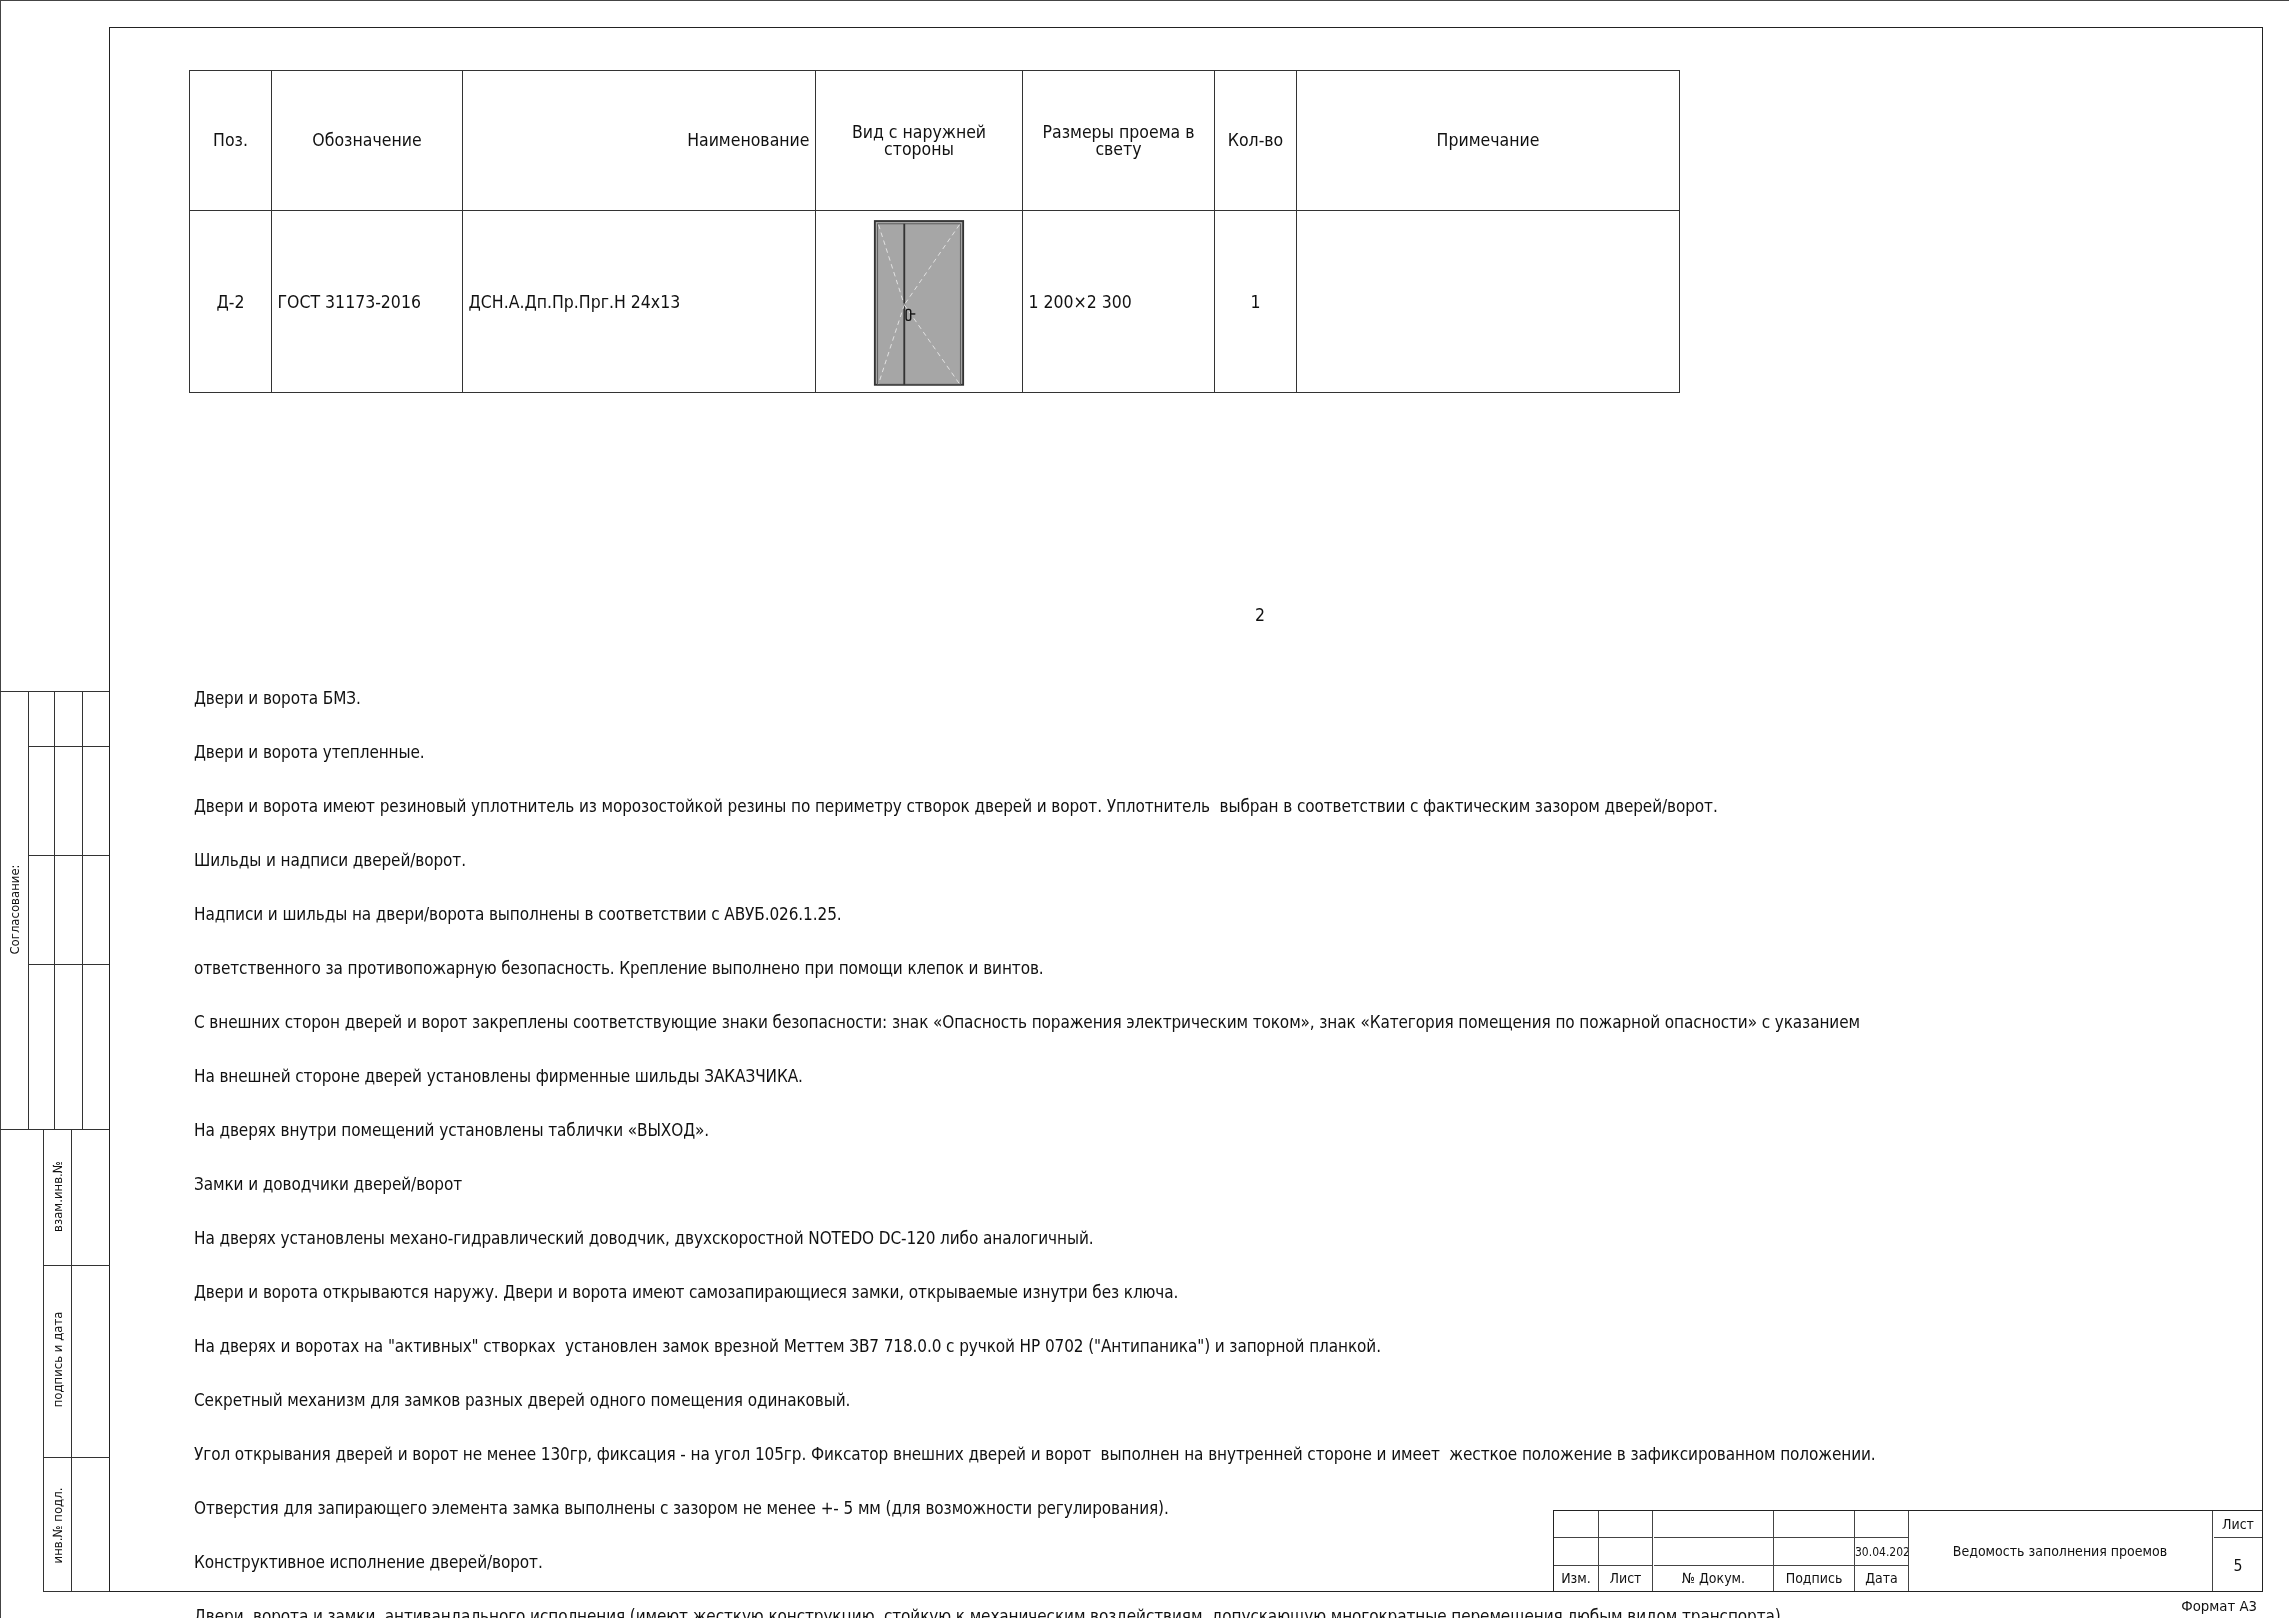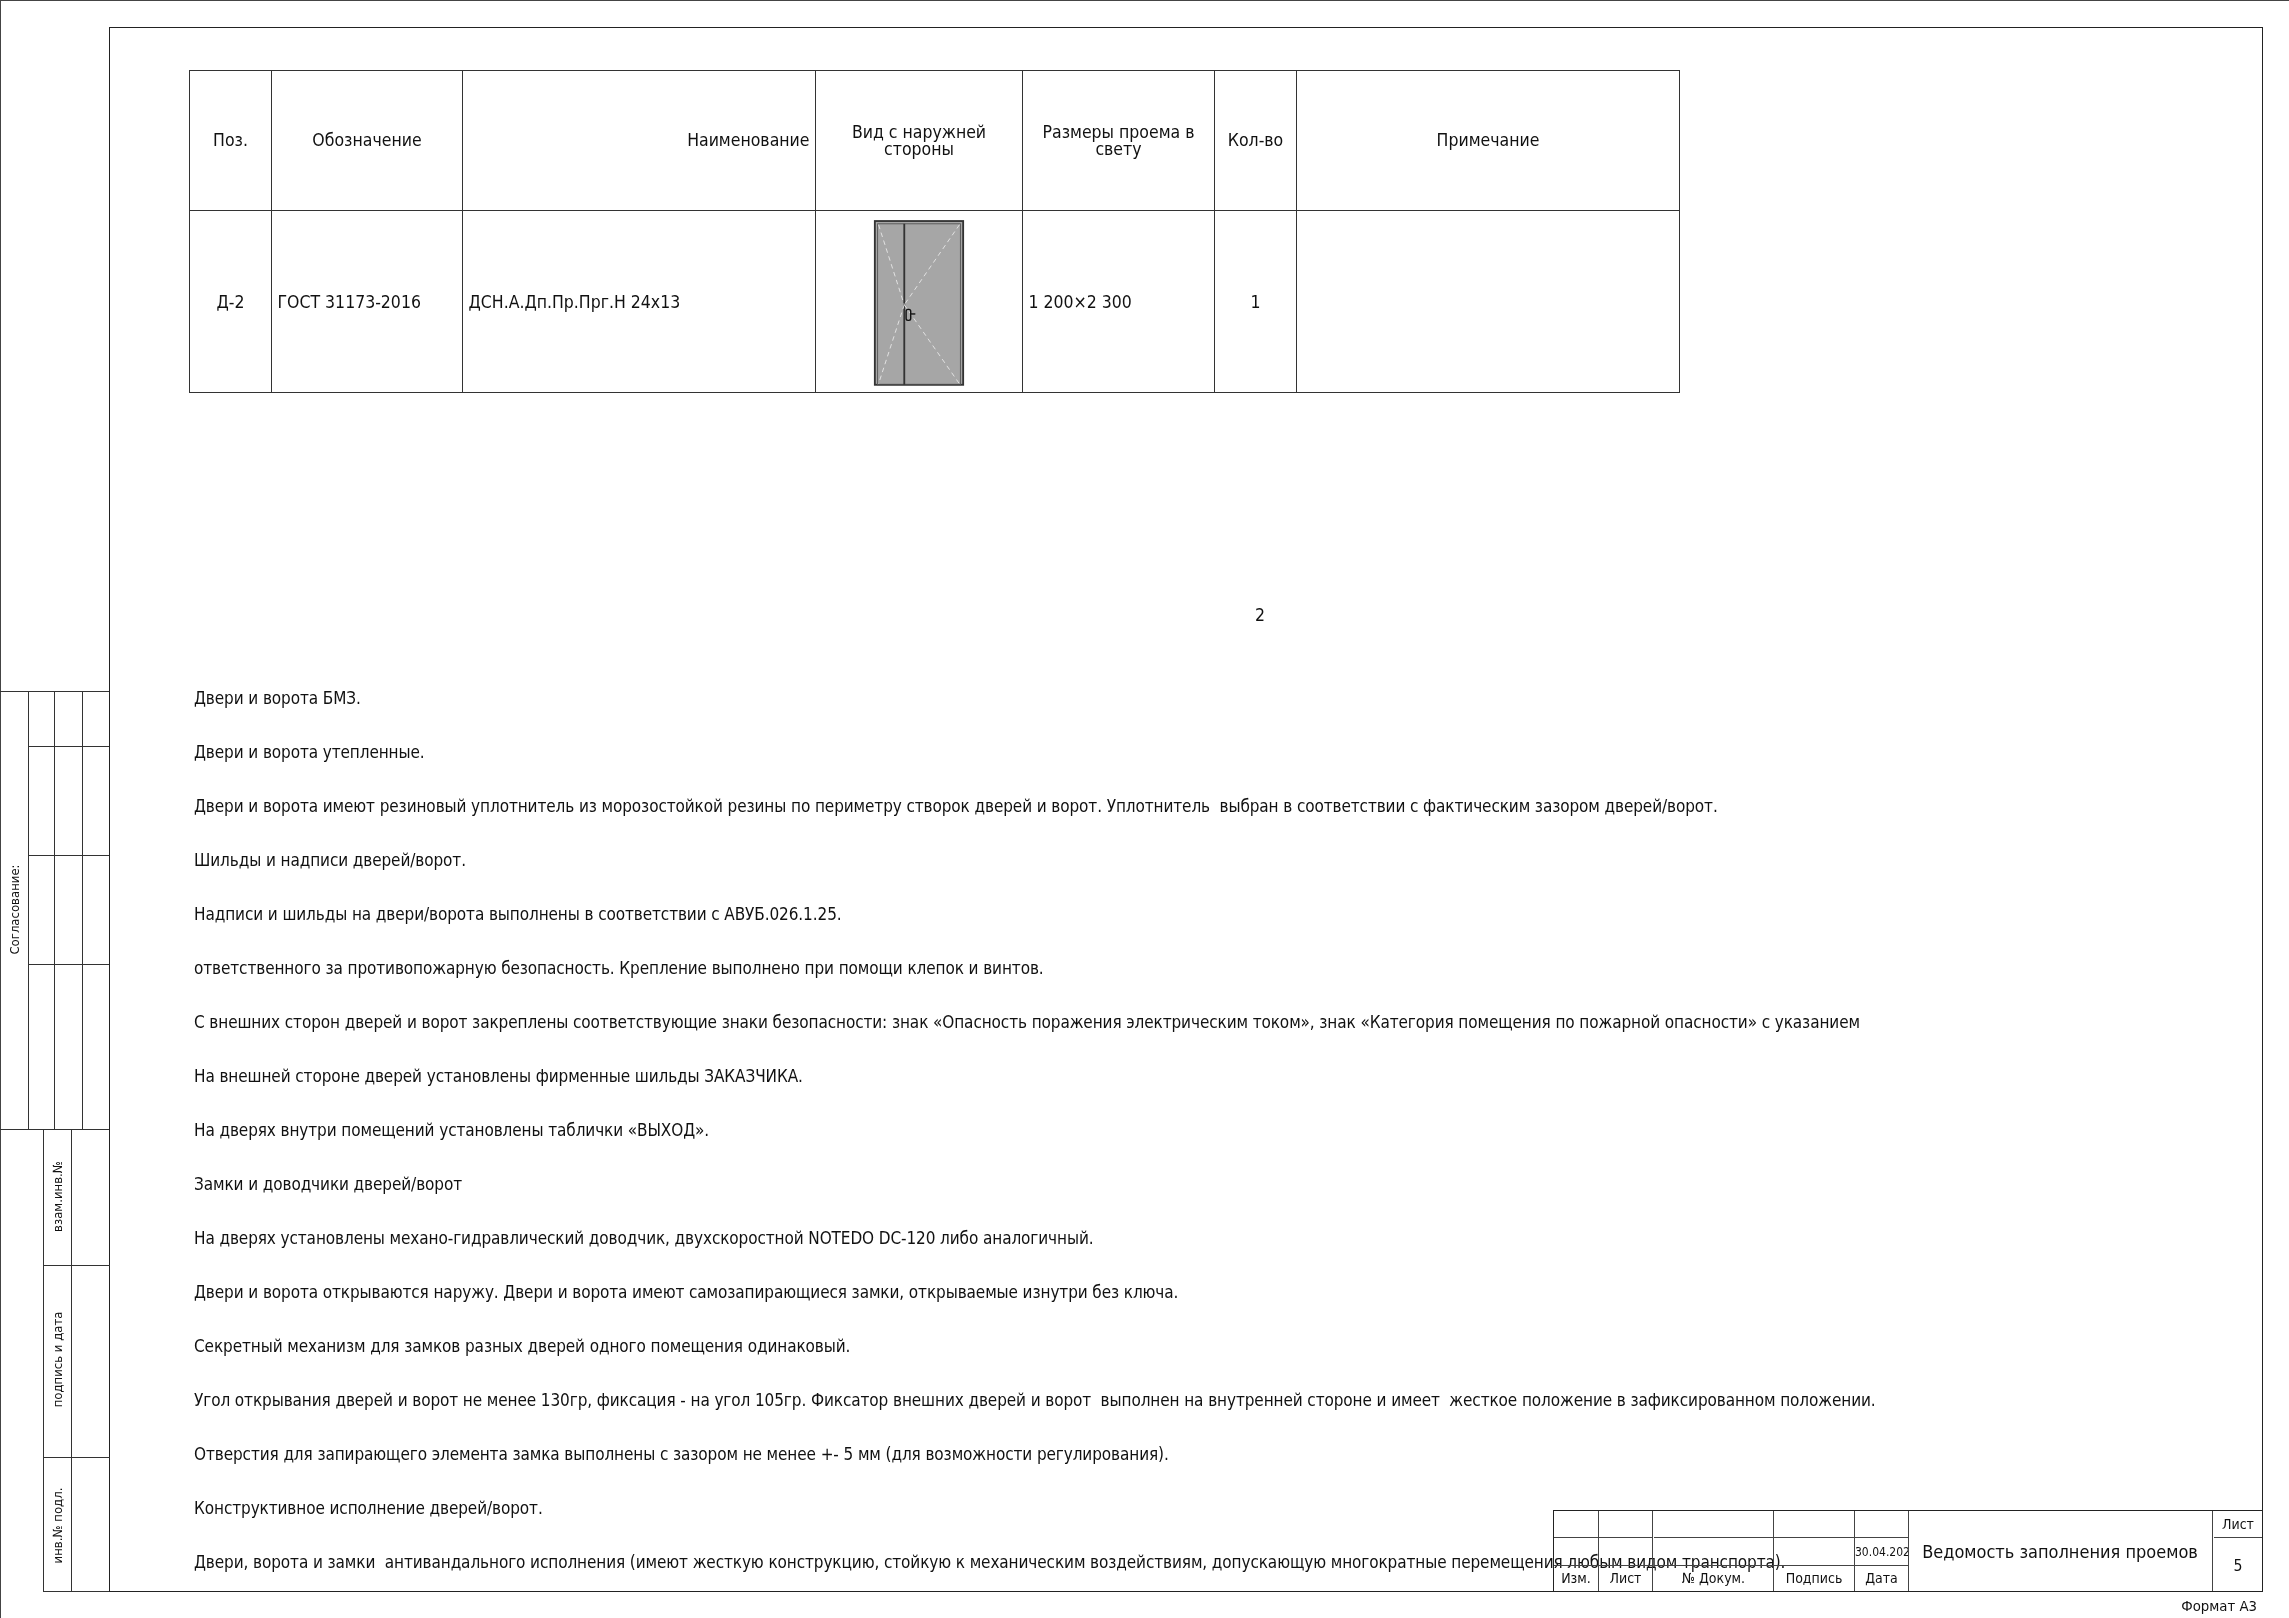--- a/index.html
+++ b/index.html
@@ -80,20 +80,21 @@
   <div>Двери и ворота имеют резиновый уплотнитель из морозостойкой резины по периметру створок дверей и ворот. Уплотнитель  выбран в соответствии с фактическим зазором дверей/ворот.</div>
   <div>Шильды и надписи дверей/ворот.</div>
   <div>Надписи и шильды на двери/ворота выполнены в соответствии с АВУБ.026.1.25.</div>
   <div>ответственного за противопожарную безопасность. Крепление выполнено при помощи клепок и винтов.</div>
   <div>С внешних сторон дверей и ворот закреплены соответствующие знаки безопасности: знак «Опасность поражения электрическим током», знак «Категория помещения по пожарной опасности» с указанием</div>
   <div>На внешней стороне дверей установлены фирменные шильды ЗАКАЗЧИКА.</div>
   <div>На дверях внутри помещений установлены таблички «ВЫХОД».</div>
   <div>Замки и доводчики дверей/ворот</div>
   <div>На дверях установлены механо-гидравлический доводчик, двухскоростной NOTEDO DC-120 либо аналогичный.</div>
   <div>Двери и ворота открываются наружу. Двери и ворота имеют самозапирающиеся замки, открываемые изнутри без ключа.</div>
+  <div>На дверях и воротах на "активных" створках  установлен замок врезной Меттем ЗВ7 718.0.0 с ручкой НР 0702 ("Антипаника") и запорной планкой.</div>
   <div>Секретный механизм для замков разных дверей одного помещения одинаковый.</div>
   <div>Угол открывания дверей и ворот не менее 130гр, фиксация - на угол 105гр. Фиксатор внешних дверей и ворот  выполнен на внутренней стороне и имеет  жесткое положение в зафиксированном положении.</div>
   <div>Отверстия для запирающего элемента замка выполнены с зазором не менее +- 5 мм (для возможности регулирования).</div>
   <div>Конструктивное исполнение дверей/ворот.</div>
   <div>Двери, ворота и замки  антивандального исполнения (имеют жесткую конструкцию, стойкую к механическим воздействиям, допускающую многократные перемещения любым видом транспорта).</div>
   
   
   
 </div>
 
@@ -129,20 +130,20 @@
   <div class="tb-cell" style="left:100px;top:27px;width:120px;height:28px;"></div>
   <div class="tb-cell" style="left:220px;top:27px;width:81px;height:28px;"></div>
   <div class="tb-cell" style="left:301px;top:27px;width:54px;height:28px;font-size:12px;justify-content:flex-start;overflow:hidden;">30.04.2025</div>
 
   <div class="tb-cell" style="left:0;top:54px;width:45px;height:26px;border-bottom:none;">Изм.</div>
   <div class="tb-cell" style="left:45px;top:54px;width:54px;height:26px;border-bottom:none;">Лист</div>
   <div class="tb-cell" style="left:100px;top:54px;width:120px;height:26px;border-bottom:none;">№ Докум.</div>
   <div class="tb-cell" style="left:220px;top:54px;width:81px;height:26px;border-bottom:none;">Подпись</div>
   <div class="tb-cell" style="left:301px;top:54px;width:54px;height:26px;border-bottom:none;">Дата</div>
 
-  <div class="tb-cell" style="left:354px;top:0;width:305px;height:80px;border-bottom:none;font-size:18px;">Ведомость заполнения проемов</div>
+  <div class="tb-cell" style="left:354px;top:0;width:305px;height:80px;border-bottom:none;font-size:14px;">Ведомость заполнения проемов</div>
 
   <div class="tb-cell" style="left:660px;top:0;width:48px;height:27px;border-right:none;">Лист</div>
   <div class="tb-cell" style="left:660px;top:27px;width:48px;height:54px;border-right:none;border-bottom:none;font-size:15.7px;">5</div>
 </div>
 
 <div class="abs format">Формат А3</div>
 
 
 </body></html>

